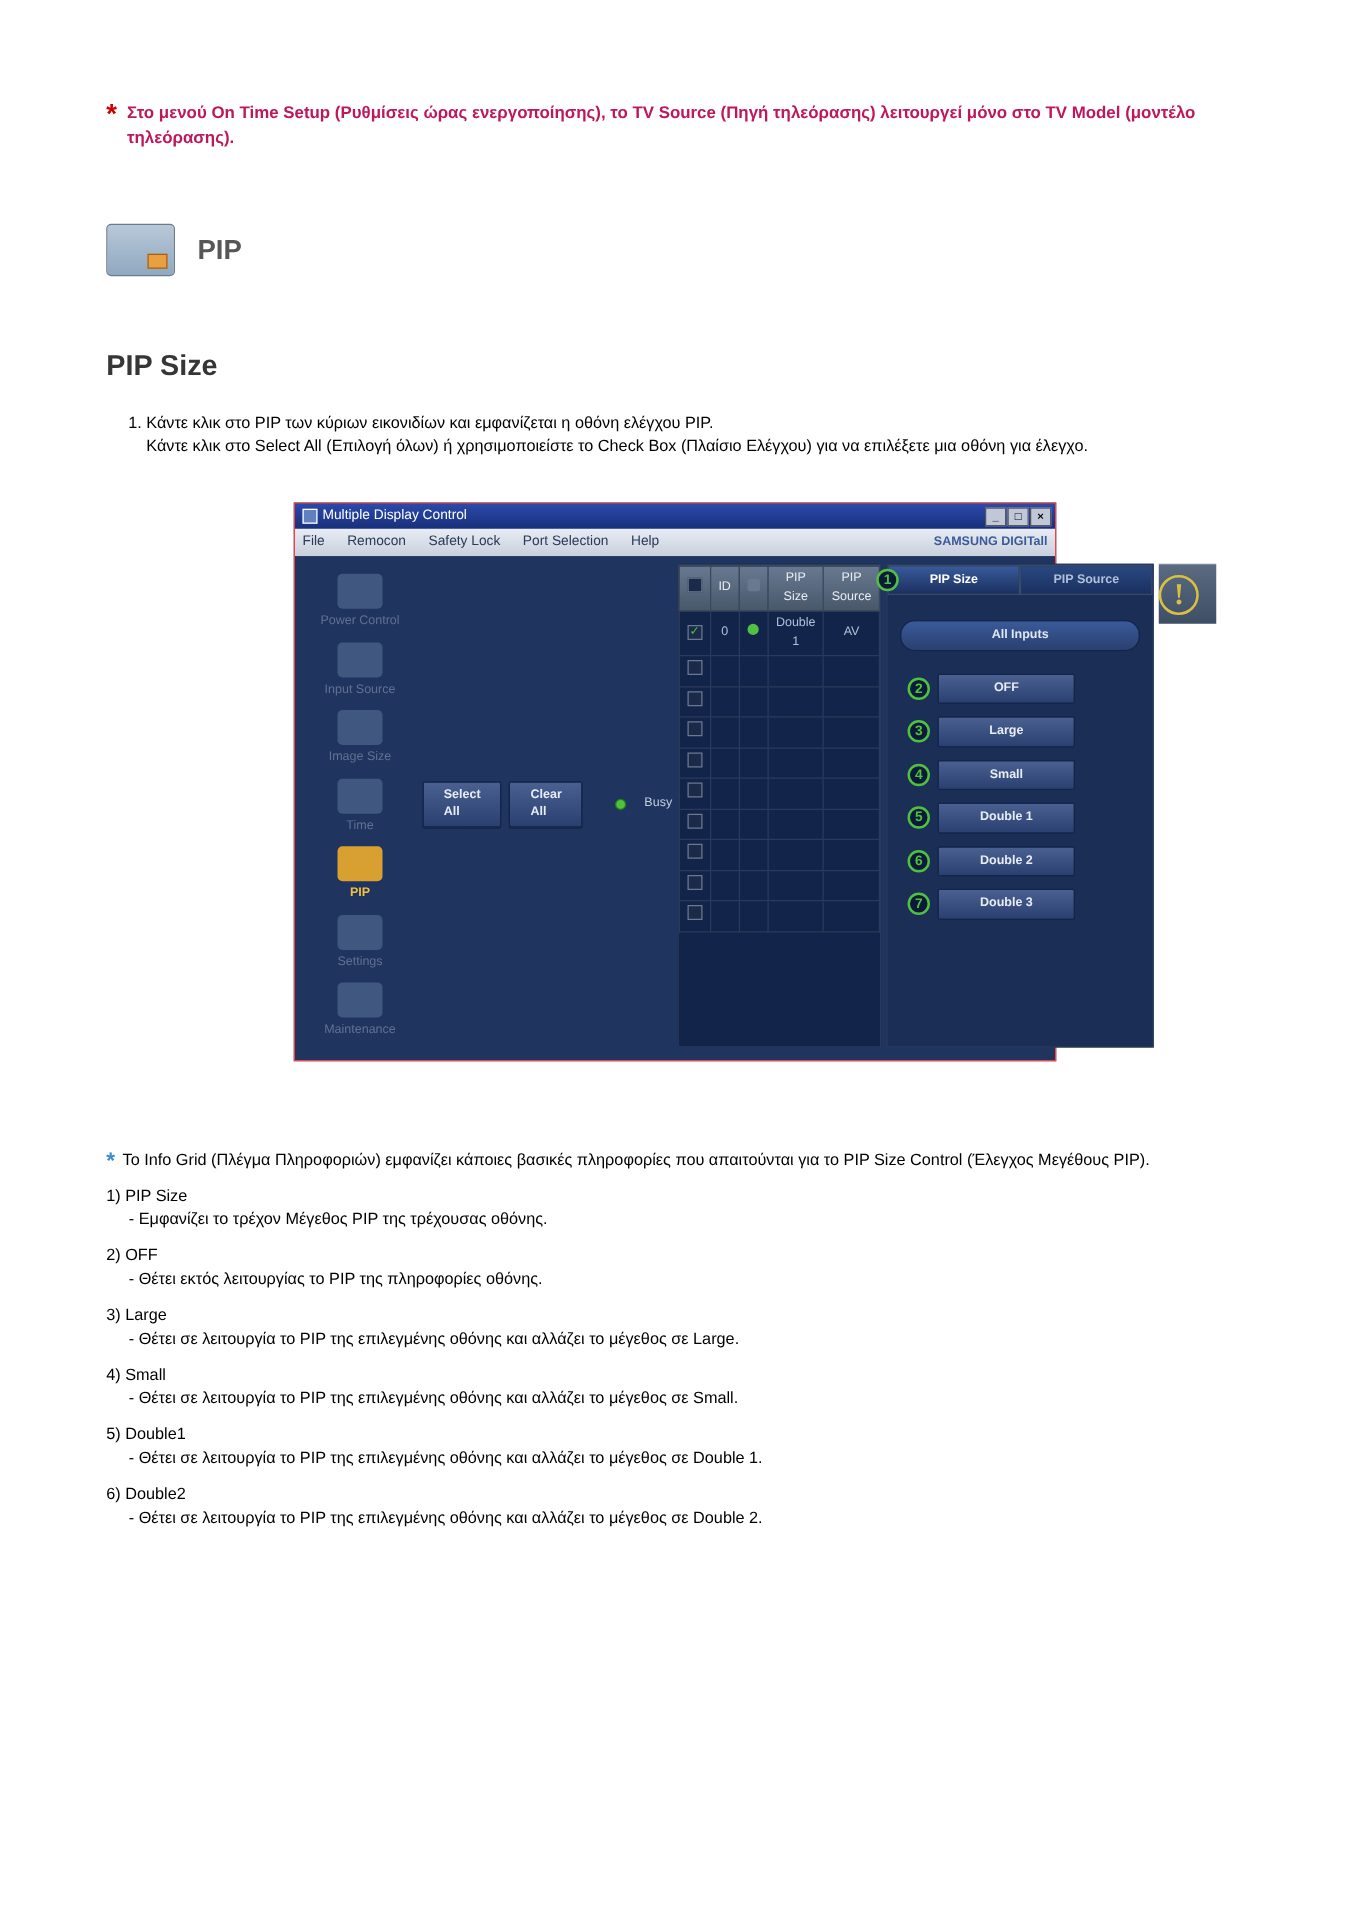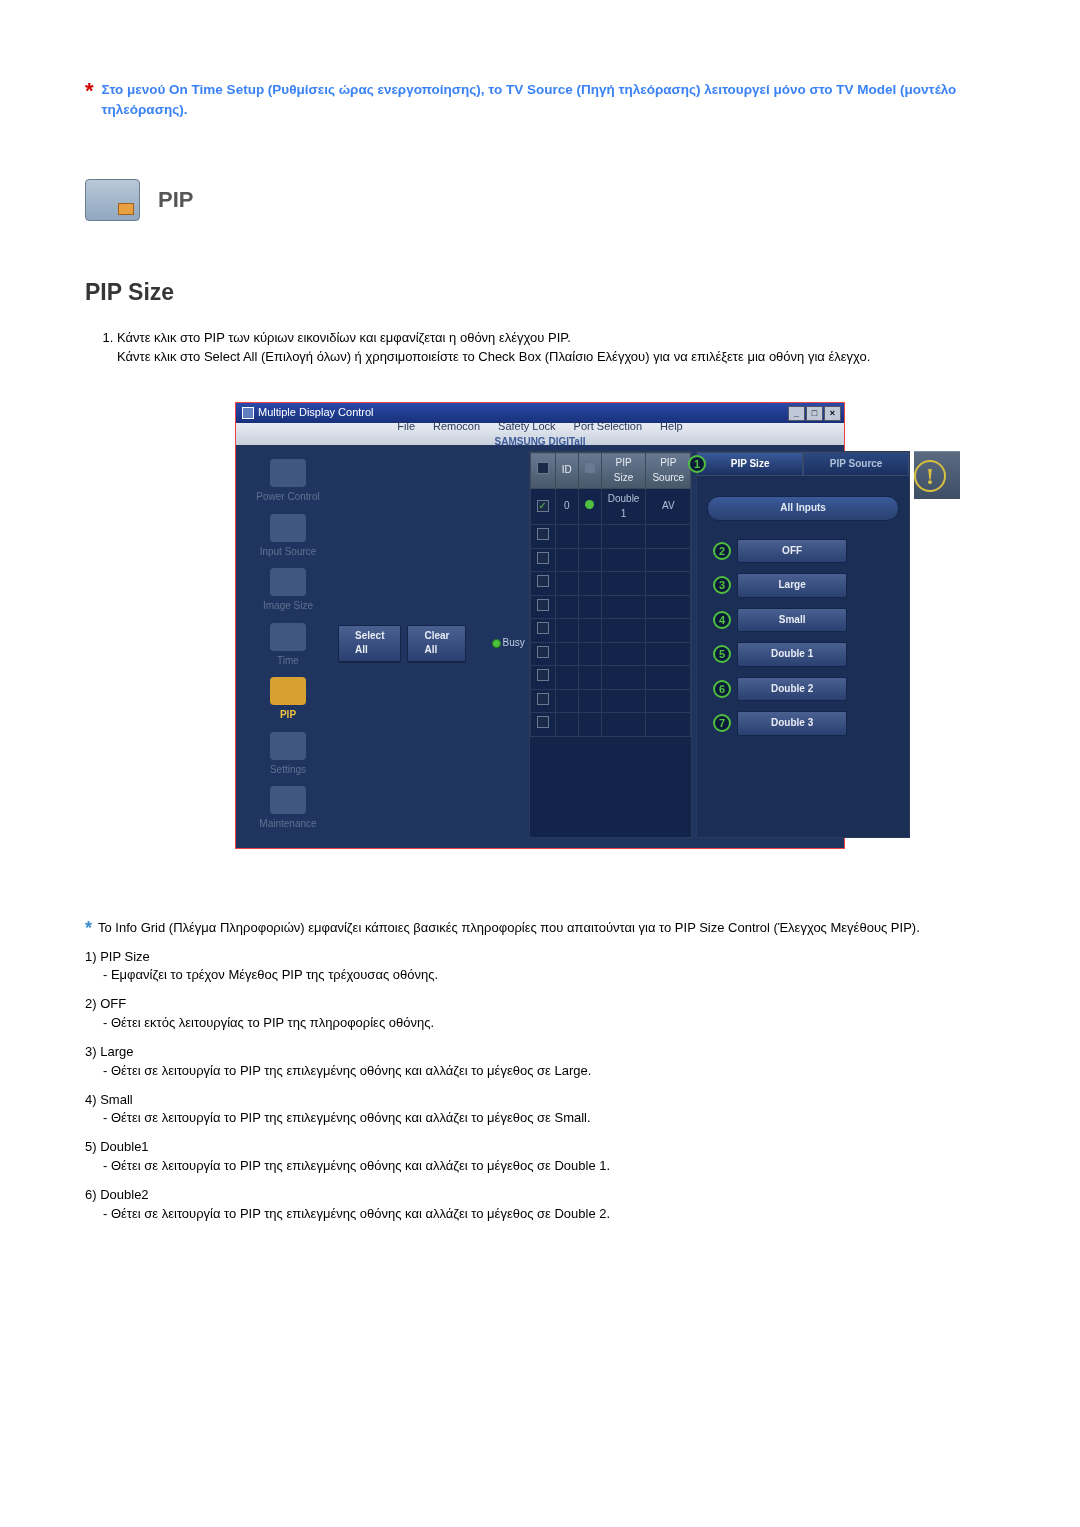--- a/index.html
+++ b/index.html
@@ -21,21 +21,21 @@
     color: #d00000;
     font-size: 22px;
     font-weight: bold;
     margin-right: 8px;
     line-height: 1;
   }
   .star.blue { color: #3a8dcc; font-size: 18px;}
   .star-note-text {
     font-size: 13.5px;
     font-weight: bold;
-    color: #3b82f6;
+    color: #be185d;
   }
   .section-head {
     display: flex;
     align-items: center;
     margin-bottom: 55px;
   }
   .section-icon {
     width: 55px;
     height: 42px;
     background: linear-gradient(#b8c8d8, #90a8c0);
@@ -100,22 +100,21 @@
     color:#000; font-size:9px; text-align:center; line-height:13px; font-weight:bold;
   }
   .menubar {
     height: 22px;
     background: linear-gradient(#e8ecf4, #c8d0dc);
     display: flex;
     align-items: center;
     padding: 0 6px;
     color: #2a3a5a;
     font-size: 11px;
-    justify-content: center;
-    flex-direction: column;
+    justify-content: space-between;
   }
   .menubar-left { display:flex; gap:18px;}
   .menubar-right { color:#3a5a9a; font-size:10px; font-weight:bold;}
   .app-body {
     display: flex;
     background: #1f3560;
     padding: 6px 6px 10px 6px;
     gap: 4px;
     min-height: 390px;
   }
@@ -162,21 +161,21 @@
     padding: 3px 16px;
     font-size: 10px;
     font-weight: bold;
     border-radius: 2px;
     box-shadow: 0 1px 0 rgba(0,0,0,.3);
   }
   .busy {
     margin-left: 20px;
     display: flex;
     align-items: center;
-    gap: 1px;
+    gap: 14px;
     color: #c0cce0;
     font-size: 10px;
     justify-content: center;
   }
   .busy-dot {
     width: 9px; height: 9px; background:#50c040; border-radius:50%; border:1px solid #208010;
   }
   .columns {
     flex: 1;
     display: flex;

